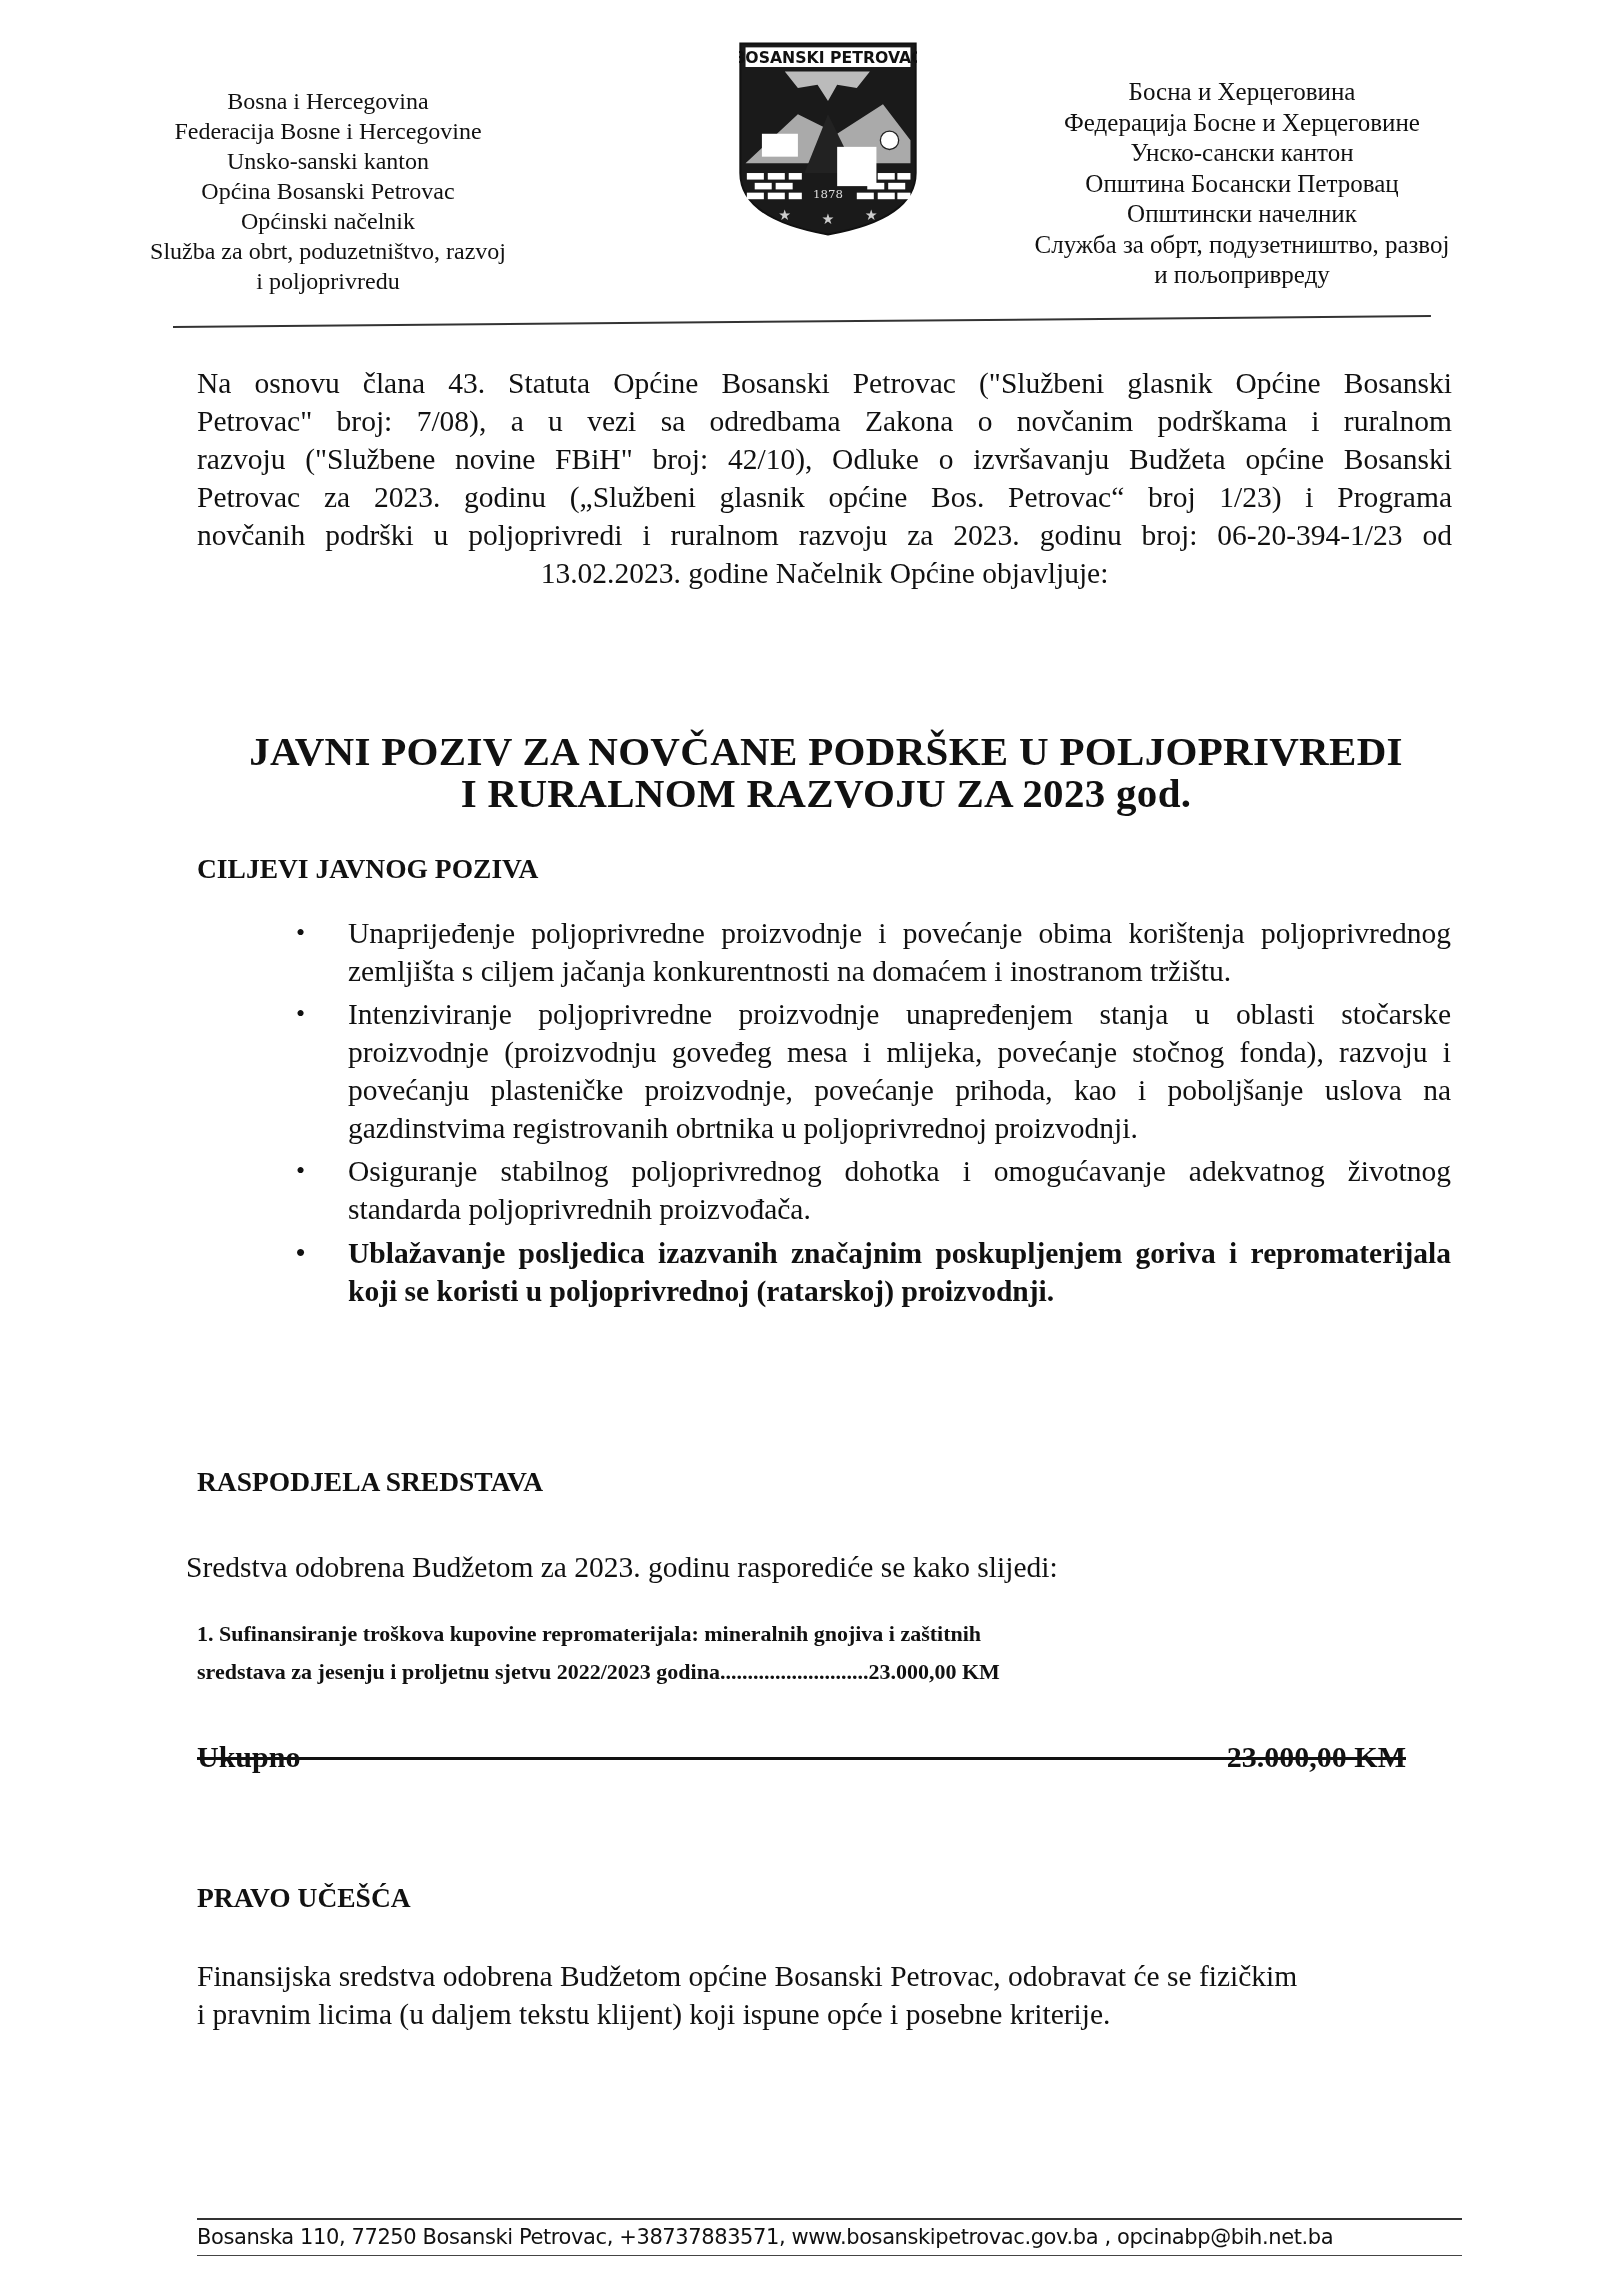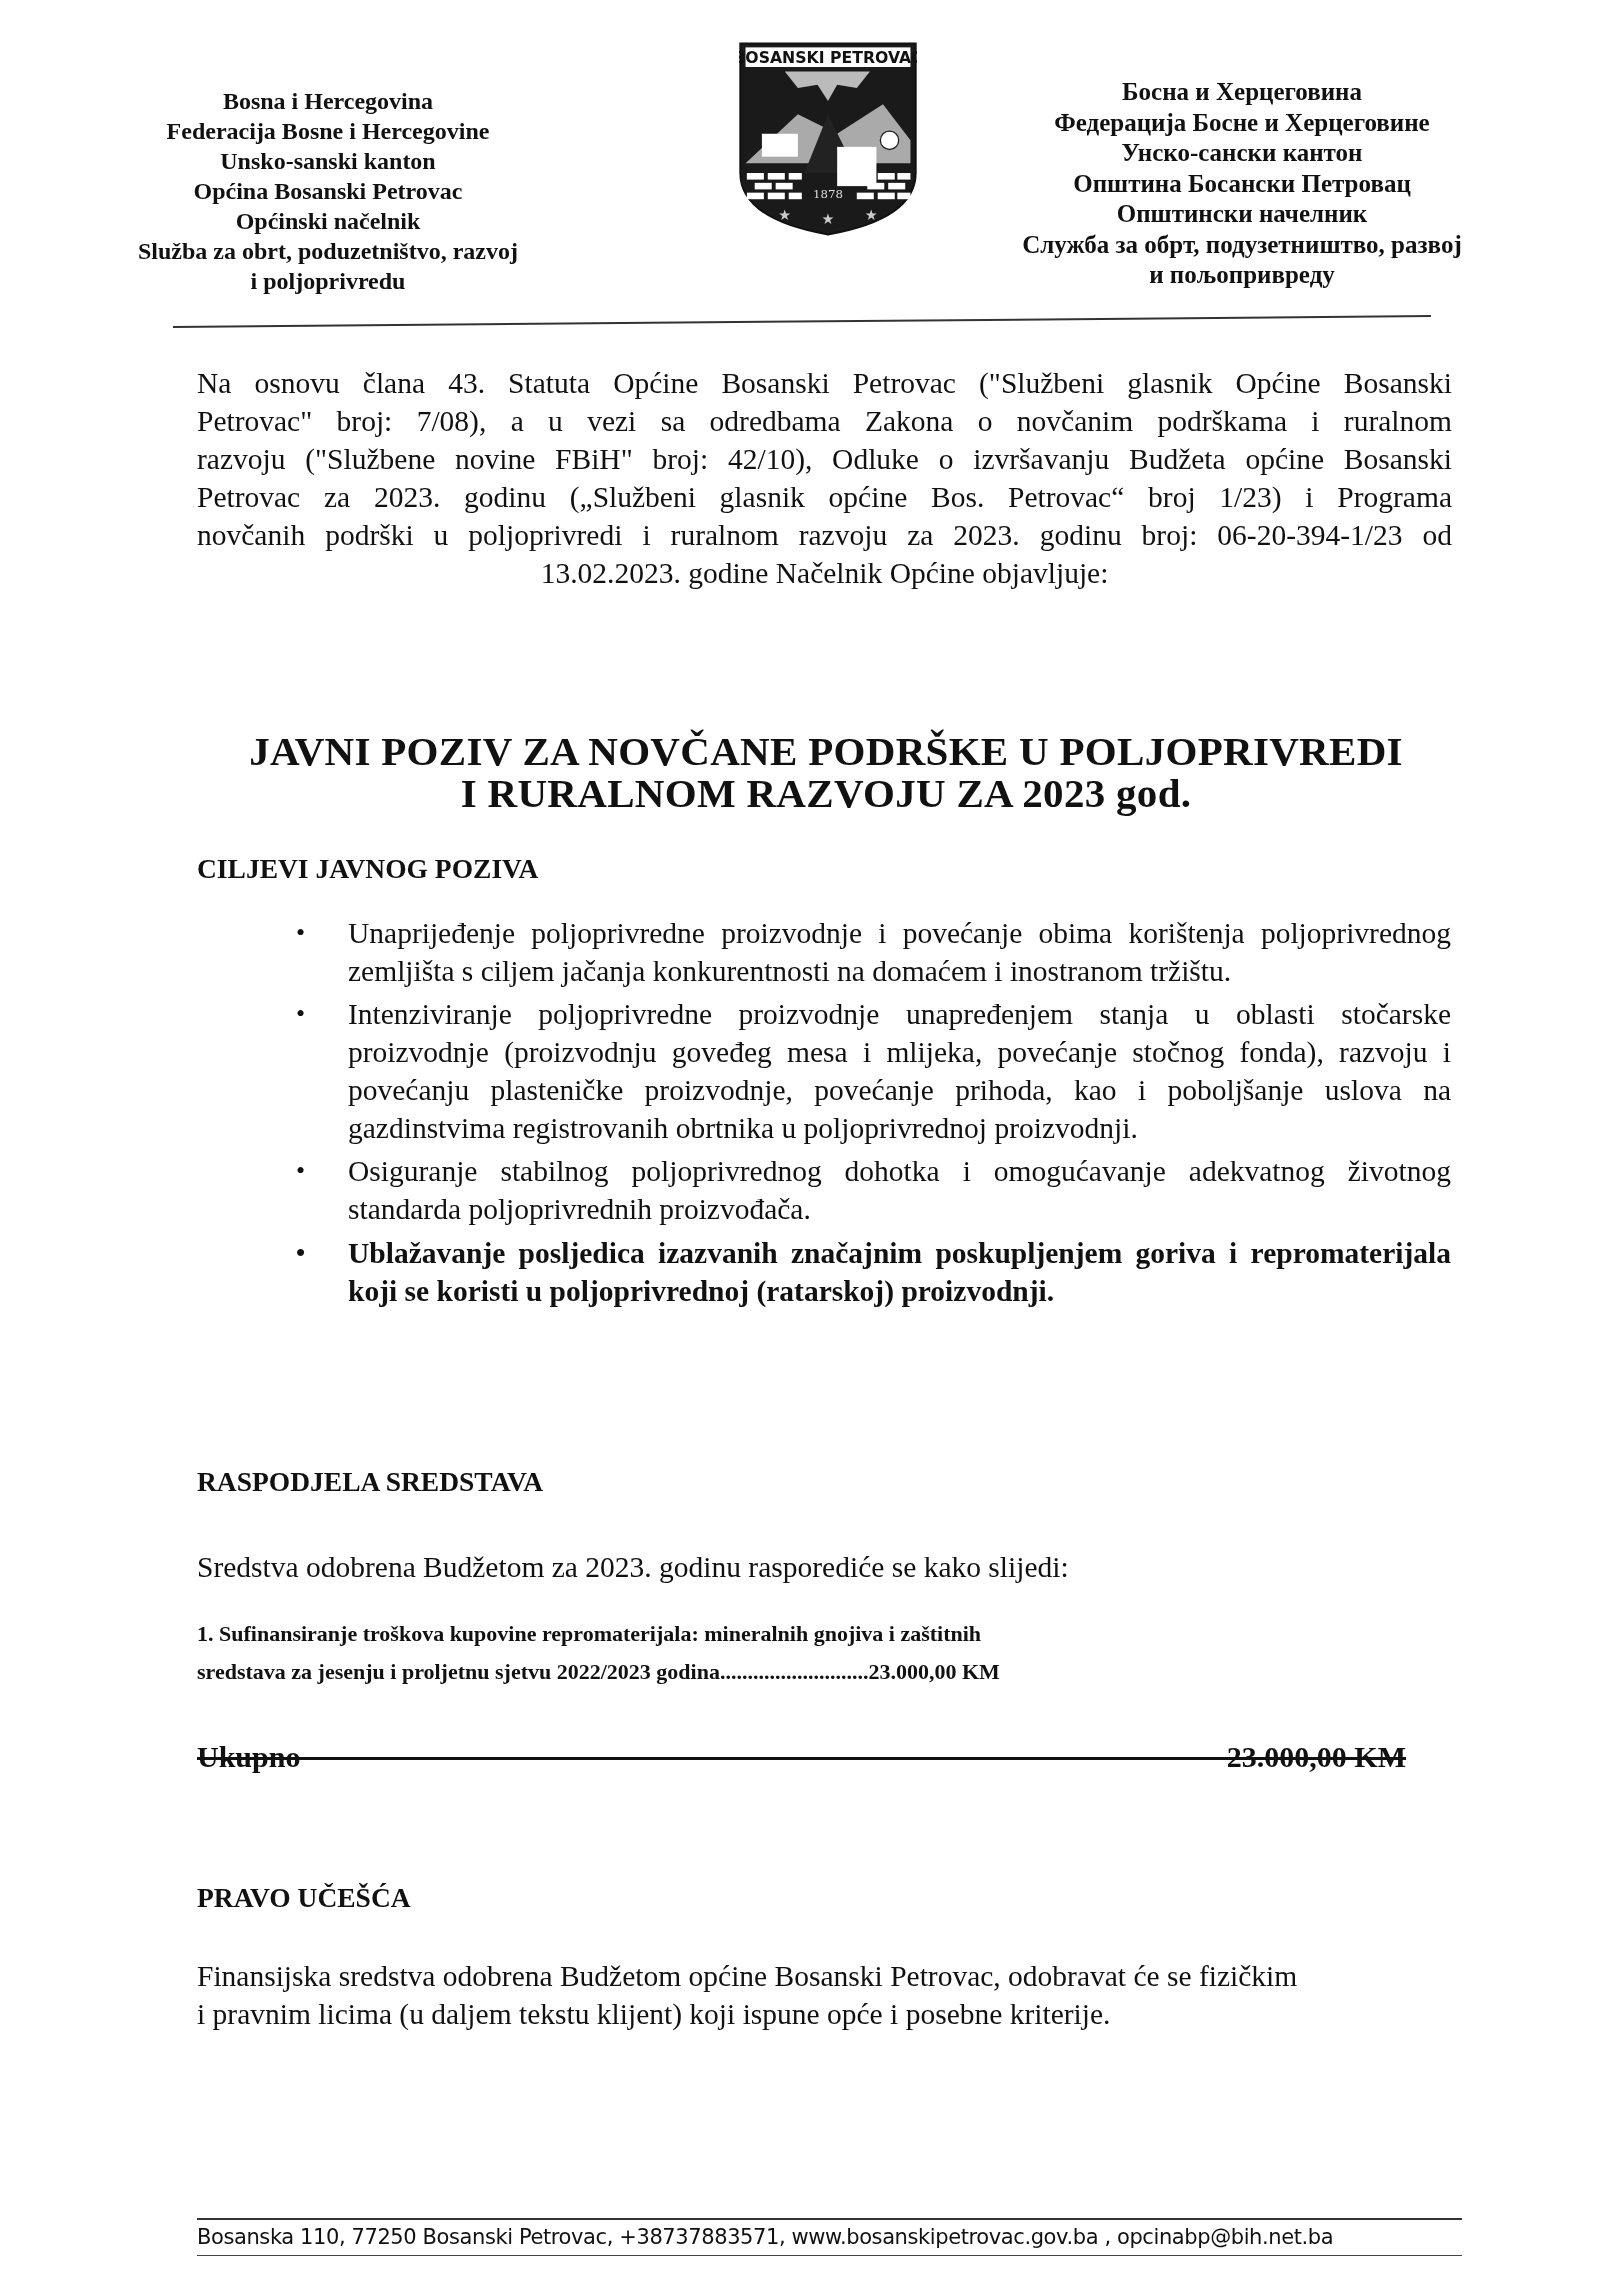--- a/index.html
+++ b/index.html
@@ -1,37 +1,37 @@
 <!DOCTYPE html>
 <html style="font-size:10.5px"><head>
 <meta charset="utf-8">
 <style>
   html, body { margin:0; padding:0; background:#ffffff; }
   body { width:1619px; height:2295px; position:relative; overflow:hidden;
          font-family:"Liberation Serif","DejaVu Serif",serif; color:#111; }
   .abs { position:absolute; }
-  .hdr { text-align:center; font-weight:bold; font-size:24px; line-height:30px; }
+  .hdr { text-align:center; font-weight:normal; font-size:24px; line-height:30px; }
   .hdr div { white-space:nowrap; }
   #hdr-left { left:125px; top:86px; width:406px; }
   #hdr-right { left:1003px; top:77px; width:478px; font-size:25px; line-height:30.5px; }
   #crest { left:739px; top:42px; width:170px; height:194px; }
   #rule-top { left:173px; top:326px; width:1258px; height:2px; background:#333; transform:rotate(-0.5deg); transform-origin:left; }
   .para { font-size:29.5px; line-height:38px; text-align:justify; }
   #intro { left:197px; top:364px; width:1255px; }
   #intro .last { text-align:center; }
   #title { left:197px; top:702px; width:1258px; text-align:center; font-weight:bold;
            font-size:41px; line-height:42px; letter-spacing:0.3px;margin-top:28px; }
   .h2 { font-weight:bold; font-size:27.5px; line-height:33px; }
   #ciljevi-h { left:197px; top:852px; }
   #goals { left:288px; top:914px; width:1163px; }
   .goal { position:relative; padding-left:60px; font-size:29.5px; line-height:38px; text-align:justify; margin-bottom:5.2px; }
   .goal .bul { position:absolute; left:7.9px; top:0; font-size:26px; }
   .goal.bold { font-weight:bold; }
   #rasp-h { left:197px; top:1465px; }
-  #rasp-intro { left:197px; top:1548px; font-size:29.5px; line-height:38px; }
+  #rasp-intro { left:186px; top:1548px; font-size:29.5px; line-height:38px; }
   #item1 { left:197px; top:1615px; width:1258px; font-weight:bold; font-size:22px; line-height:38px; }
   #total { left:197px; top:1733px; width:1209px; height:41px; font-weight:bold; font-size:30px;
            display:flex; justify-content:space-between; align-items:flex-end; }
   #total-line { left:197px; top:1757px; width:1209px; height:3.3px; background:#111; }
   #pravo-h { left:197px; top:1881px; }
   #pravo-text { left:197px; top:1957px; width:1245px; font-size:29.5px; line-height:38px; }
   #foot-rule1 { left:197px; top:2218px; width:1265px; height:2px; background:#333; }
   #foot-rule2 { left:197px; top:2255px; width:1265px; height:1.3px; background:#444; }
   #footer { left:197px; top:2223px; font-family:"DejaVu Sans","Liberation Sans",sans-serif;
             font-size:21px; line-height:29px; letter-spacing:-0.4px; }

